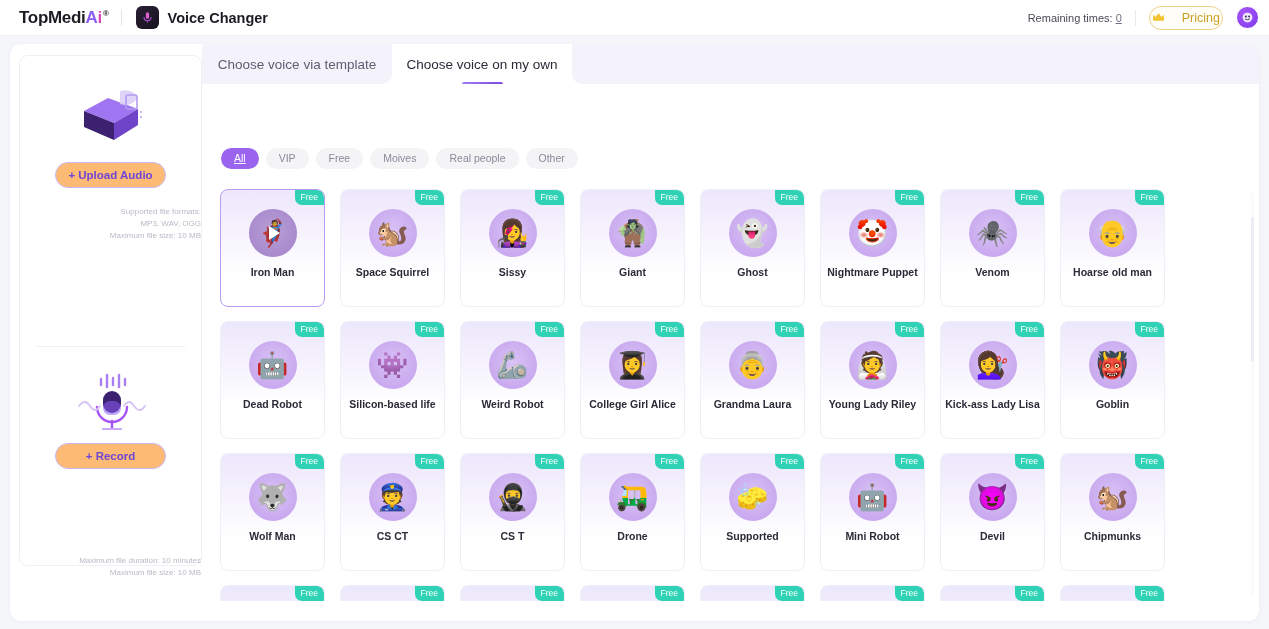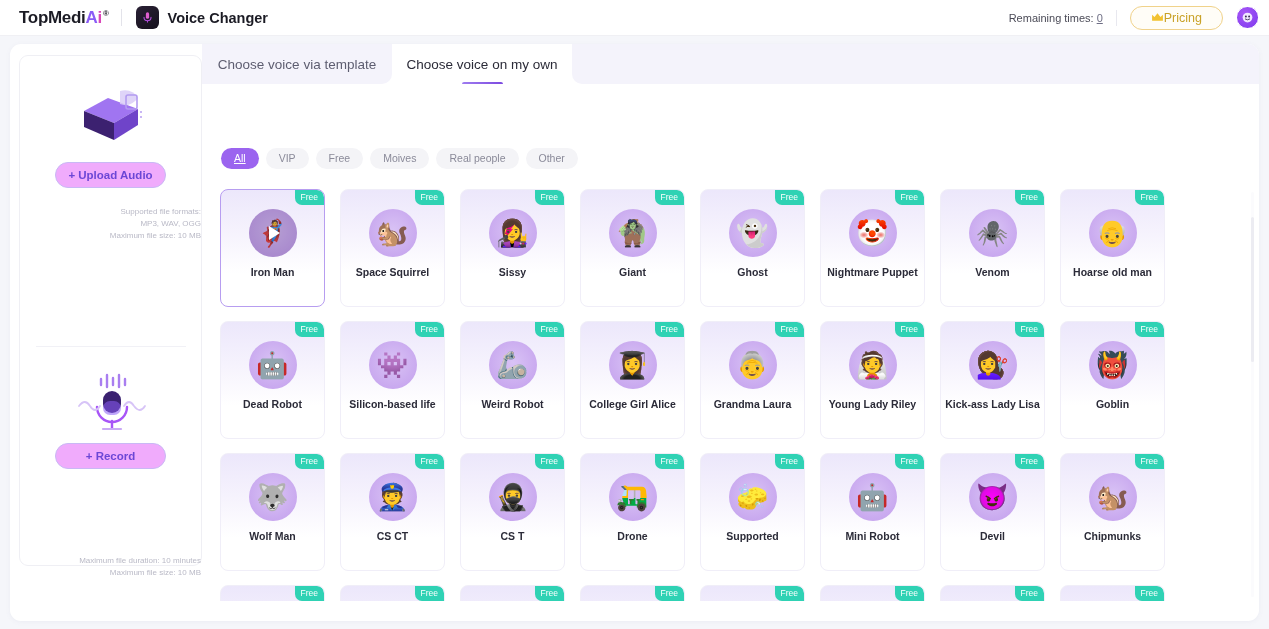--- a/index.html
+++ b/index.html
@@ -32,22 +32,22 @@
   }
   .app-title { font-size: 14.5px; font-weight: bold; color: #1b1b24; }
 
   .topbar-right {
     margin-left: auto; display: flex; align-items: center; margin-right: 10px;
   }
   .remaining { font-size: 11px; color: #4b4b57; }
   .remaining-count { color: #6e6e85; text-decoration: underline; margin-left: 3px; }
   .top-div { width: 1px; height: 16px; background: #e8e8ef; margin: 0 13px; }
   .pricing-btn {
-    display: flex; align-items: center; gap: 0;
-    height: 24px; padding: 0 20px;
+    display: flex; align-items: center; gap: 17px;
+    height: 24px; padding: 0 2px;
     border: 1px solid #f0d28a; border-radius: 14px;
     background: #fffdf7; cursor: pointer;
   }
   .pricing-label { font-size: 12.5px; color: #c9a227; font-weight: 500; }
   .avatar-btn {
     width: 23px; height: 23px; border-radius: 50%;
     background: radial-gradient(circle at 35% 30%, #a855f7, #7c3aed);
     margin-left: 13px; cursor: pointer;
     display: flex; align-items: center; justify-content: center;
     border: 1px solid #ffffff;
@@ -71,21 +71,21 @@
   .side-sec { position: relative; }
   .side-upload { height: 258px; }
   .side-art {
     display: flex; align-items: center; justify-content: center;
     height: 88px; margin-top: 18px;
   }
   .side-btn {
     display: block; margin: 0 auto;
     width: 111px; height: 26px; line-height: 24px;
     border: 1px solid #c9b8f5; border-radius: 14px;
-    background: #f0abfc; color: #6c47d6;
+    background: #fdba74; color: #6c47d6;
     font-size: 11.5px; font-weight: bold; text-align: center; cursor: pointer;
   }
   .side-note {
     text-align: right; font-size: 8px; color: #b9b9c6;
     line-height: 12px; margin-top: 18px;
   }
   .side-divider {
     width: 150px; height: 1px; background: #f1f1f6; margin: 14px auto 0;
   }
   .side-rec-art {

